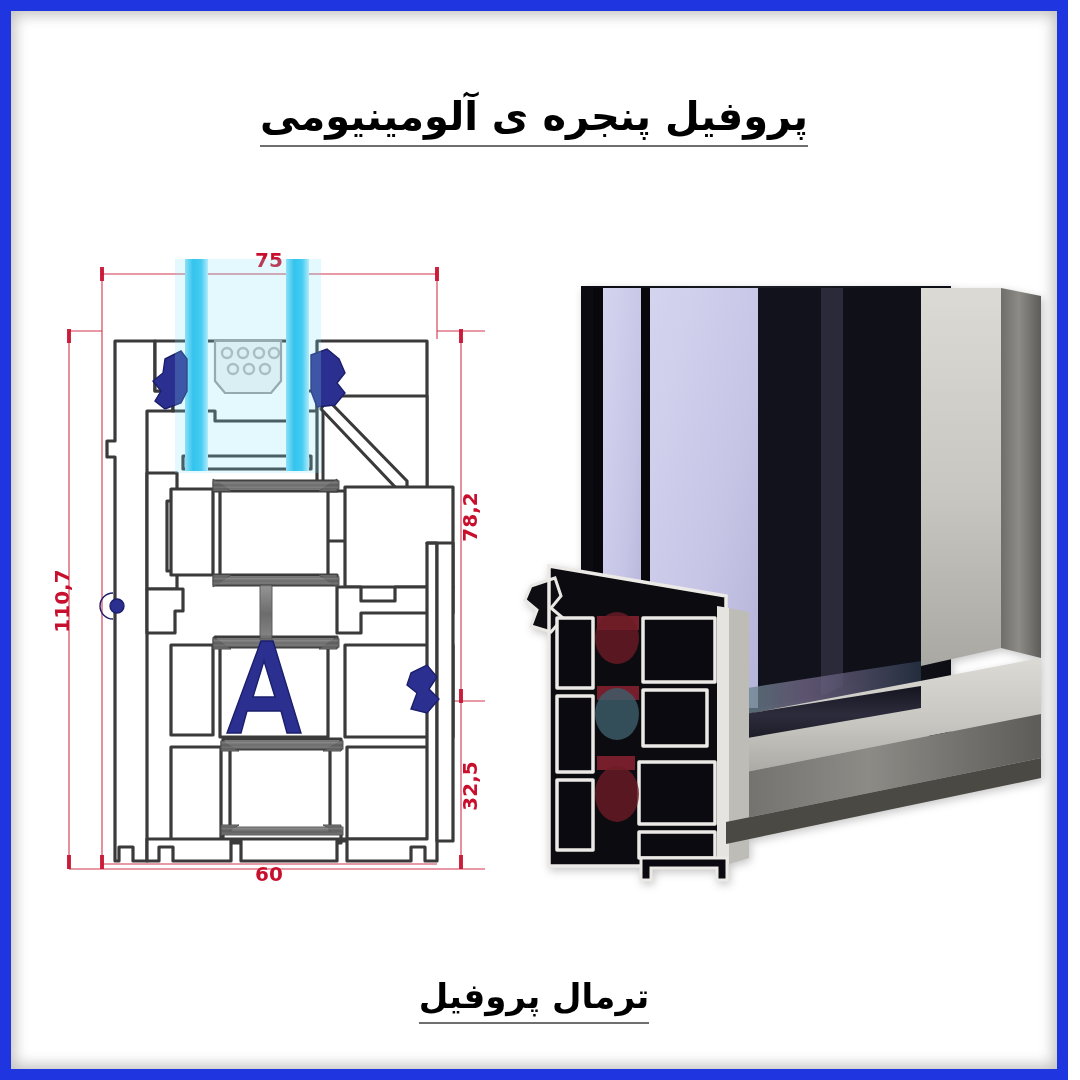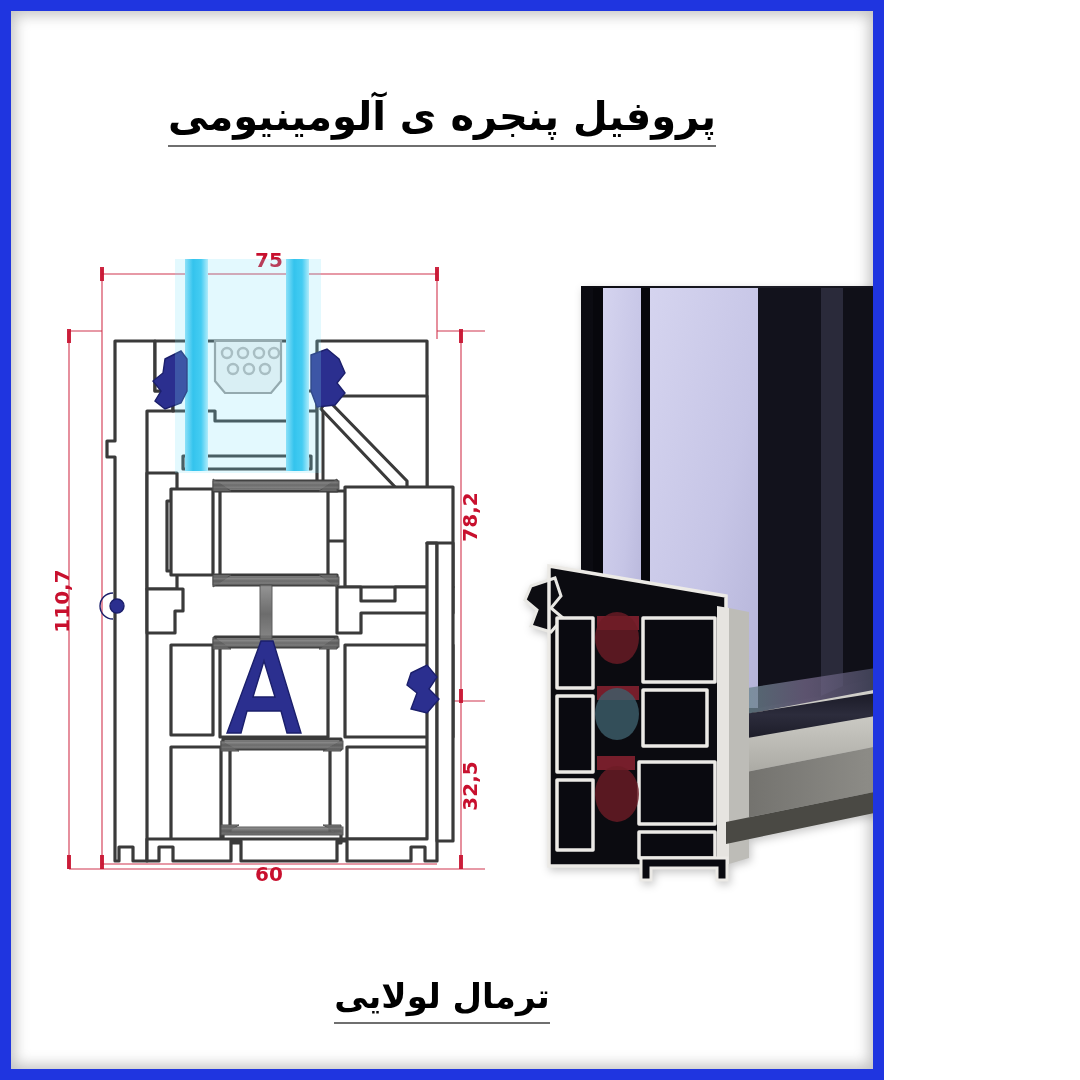--- a/index.html
+++ b/index.html
@@ -5,21 +5,21 @@
 <style>
   * { margin:0; padding:0; box-sizing:border-box; }
   html, body {
     width:1080px; height:1080px;
     font-family:"DejaVu Sans","Liberation Sans",sans-serif;
     background:#ffffff; overflow:hidden;
   }
 
   
   #page {
-    position:relative; width:884px; height:1080px;
+    position:relative; width:1068px; height:1080px;
     background:#1f35e0;
     padding:11px;
   }
   #inner {
     position:relative; width:100%; height:100%;
     background:#ffffff;
     box-shadow: inset 0 0 14px 4px rgba(120,120,120,.45);
     overflow:hidden;
   }
 
@@ -329,17 +329,17 @@
           <path d="M208 342 L228 346 L228 592 L208 598 Z" fill="#bdbcb7"></path>
 
           <path d="M120 592 L206 592 L206 614 L196 614 L196 602 L130 602 L130 614 L120 614 Z" fill="#0a0a10" stroke="#eceae6" stroke-width="3"></path>
         </g>
 
         <path d="M205 556 L520 492 L520 512 L205 578 Z" fill="#4a4944"></path>
       </svg>
     </div>
 
     <div id="caption" class="heading">
-      <span class="txt">ترمال لولایی</span>
+      <span class="txt">ترمال پروفیل</span>
     </div>
 
   </div>
 </div>
 
 </body></html>

